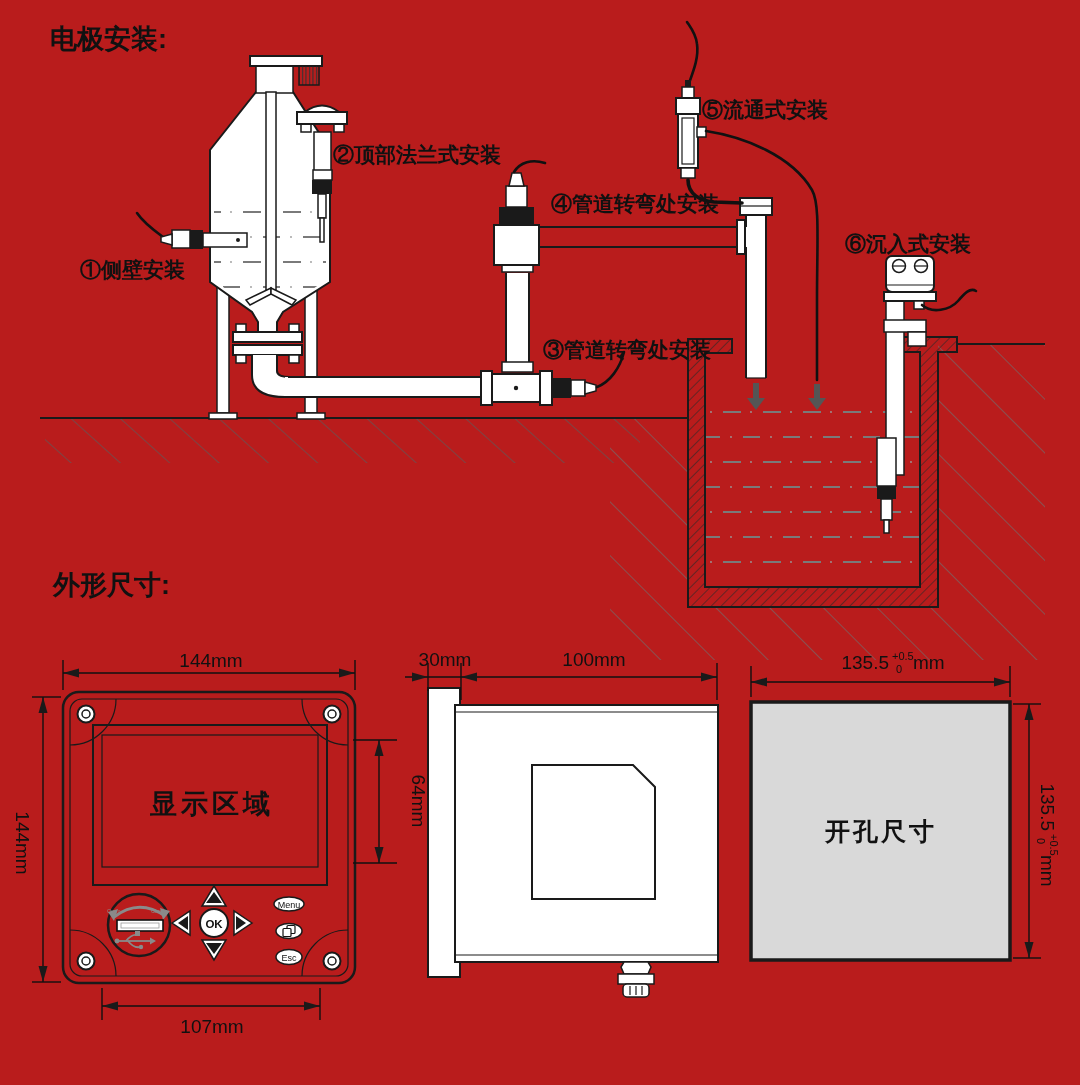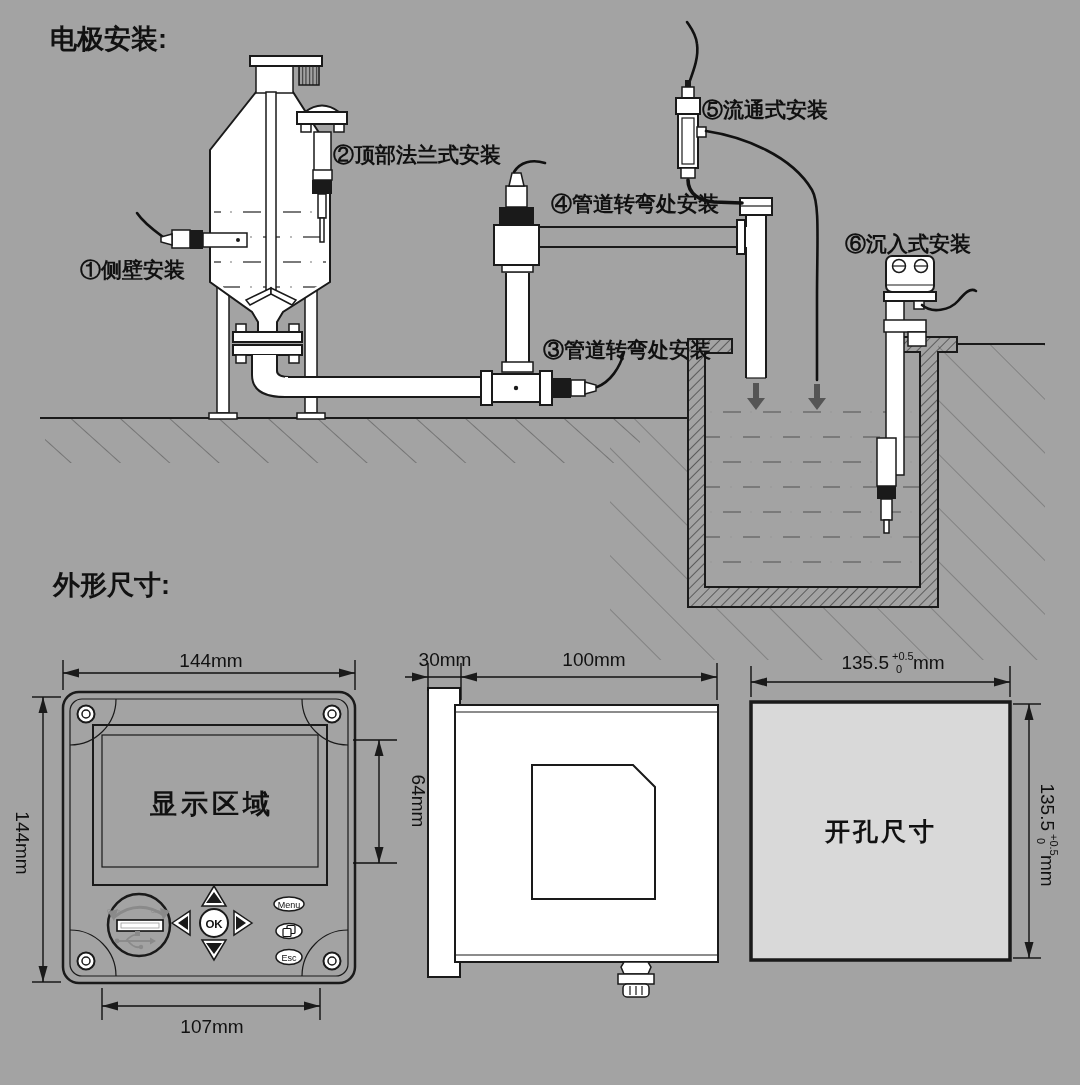--- a/index.html
+++ b/index.html
@@ -1,17 +1,17 @@
 <!DOCTYPE html>
 <html><head>
 <meta charset="utf-8">
 <style>
   html,body{margin:0;padding:0;background:#fff;}
   body{font-family:"Liberation Sans",sans-serif;}
-  .canvas{position:relative;width:1080px;height:1085px;background:#a3a3a3;overflow:hidden;text-align:center;}
+  .canvas{position:relative;width:1080px;height:1085px;background:#b91c1c;overflow:hidden;text-align:center;}
   svg{display:block;}
   
   .ln   {stroke:#1a1a1a;stroke-width:2;fill:none;}
   .ln15 {stroke:#1a1a1a;stroke-width:1.5;fill:none;}
   .ln12 {stroke:#1a1a1a;stroke-width:1.2;fill:none;}
   .ln25 {stroke:#1a1a1a;stroke-width:2.5;fill:none;}
   .fw   {fill:#fff;stroke:#1a1a1a;stroke-width:2;}
   .fw15 {fill:#fff;stroke:#1a1a1a;stroke-width:1.5;}
   .blk  {fill:#1a1a1a;stroke:none;}
   .cable{stroke:#111;stroke-width:2.6;fill:none;stroke-linecap:round;}

